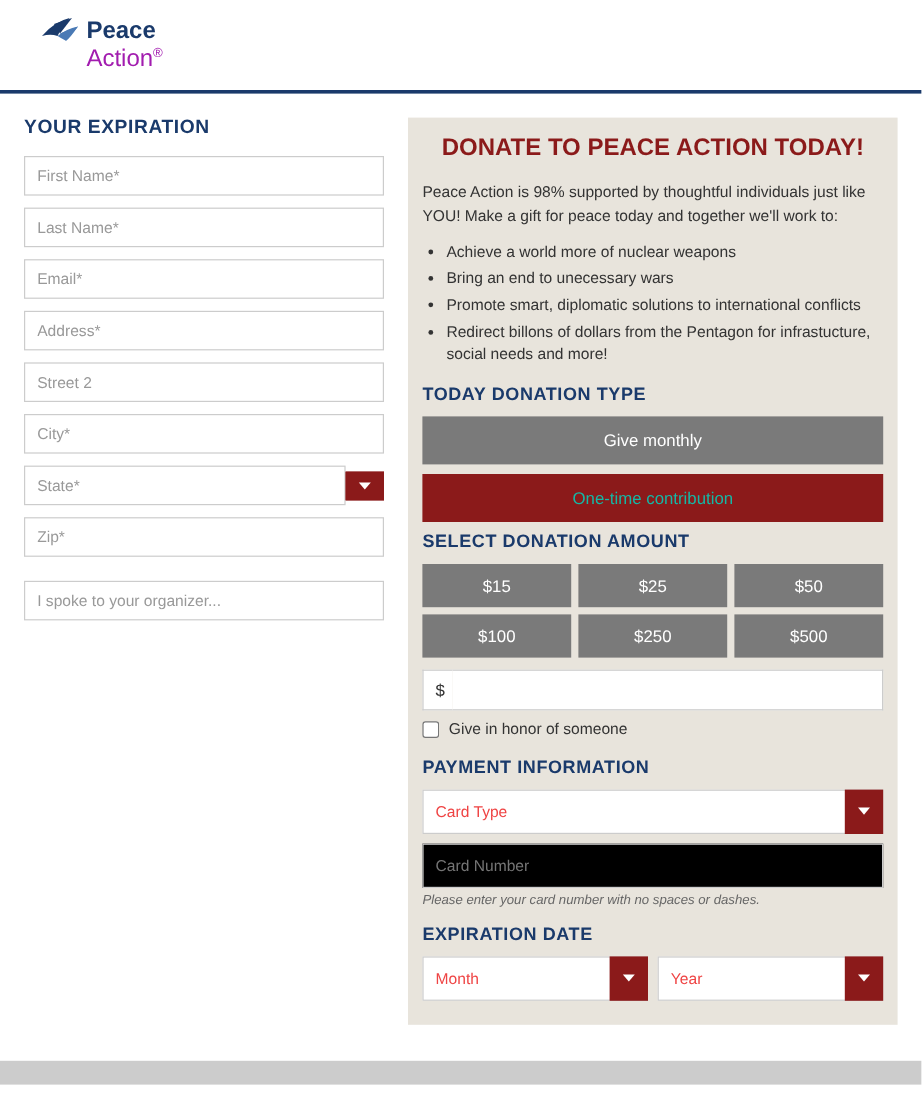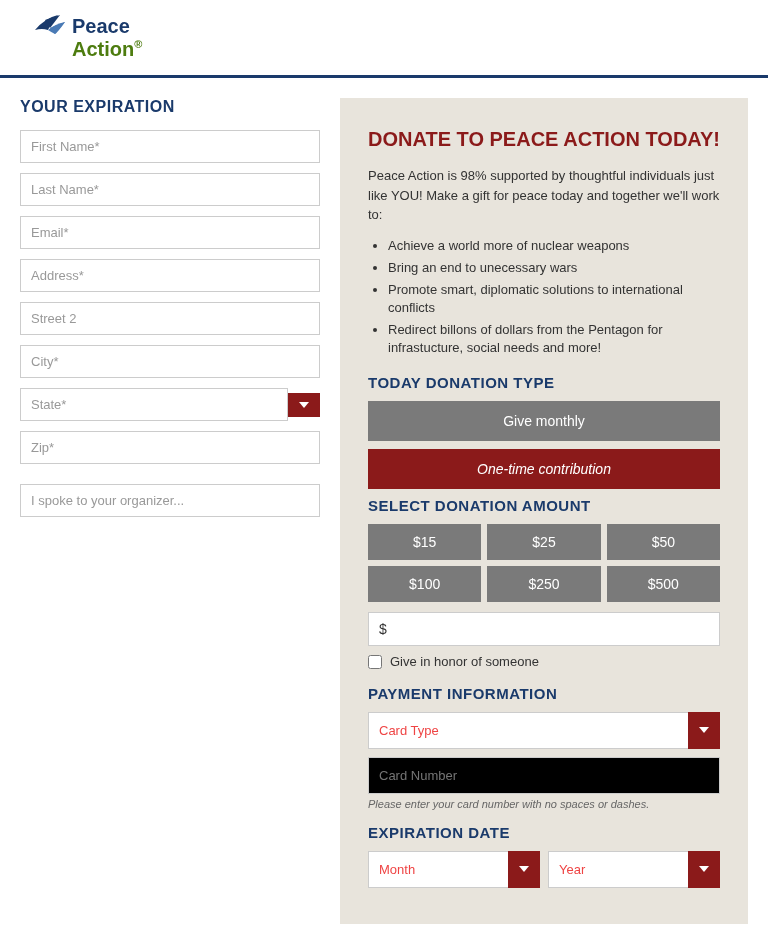--- a/index.html
+++ b/index.html
@@ -69,21 +69,21 @@
       width: 0; height: 0;
       border-left: 5px solid transparent;
       border-right: 5px solid transparent;
       border-top: 6px solid #fff;
     }
 
     
     .right-column {
       flex: 1;
       background: #e8e4dc;
-      padding: 28px;
+      padding: 12px;
     }
     .donate-title {
       text-align: center;
       font-size: 20px;
       font-weight: bold;
       color: #8b1a1a;
       margin-bottom: 14px;
       line-height: 1.3;
     }
     .description {
@@ -117,22 +117,21 @@
       cursor: pointer;
       font-size: 14px;
       margin-bottom: 8px;
     }
     .btn-gray {
       background: #7a7a7a;
       color: #fff;
     }
     .btn-red {
       background: #8b1a1a;
-      color: #ffffff;
-      font-style: italic;
+      color: #14b8a6;
     }
     .amount-grid {
       display: grid;
       grid-template-columns: 1fr 1fr 1fr;
       gap: 6px;
       margin-bottom: 10px;
     }
     .amount-btn {
       background: #7a7a7a;
       color: #fff;
@@ -245,21 +244,21 @@
   <div class="logo-container">
 
     <svg width="50" height="55" viewBox="0 0 50 55">
       <polyline points="25,10 40,5 30,18" fill="#1a3a6b" stroke="none"></polyline>
       <polyline points="30,18 45,12 35,24" fill="#4a7ab5" stroke="none"></polyline>
       <path d="M15,20 Q25,8 38,5 Q30,15 28,20 Q22,18 15,20Z" fill="#1a3a6b"></path>
       <path d="M28,20 Q35,14 45,12 Q38,22 35,24 Q31,22 28,20Z" fill="#4a7ab5"></path>
     </svg>
     <div style="margin-left:2px;">
       <div style="font-size:20px;font-weight:bold;color:#1a3a6b;line-height:1.15;">Peace</div>
-      <div style="font-size:20px;font-weight:bold;color:#4d7c0f;line-height:1.15;">
+      <div style="font-size:20px;font-weight:normal;color:#a21caf;line-height:1.15;">
         <span>Action</span><span style="font-size:11px;vertical-align:super;">®</span>
       </div>
     </div>
   </div>
 </div>
 
 <div class="main-content">
 
   <div class="left-column">
     <div class="section-title">YOUR EXPIRATION</div>

